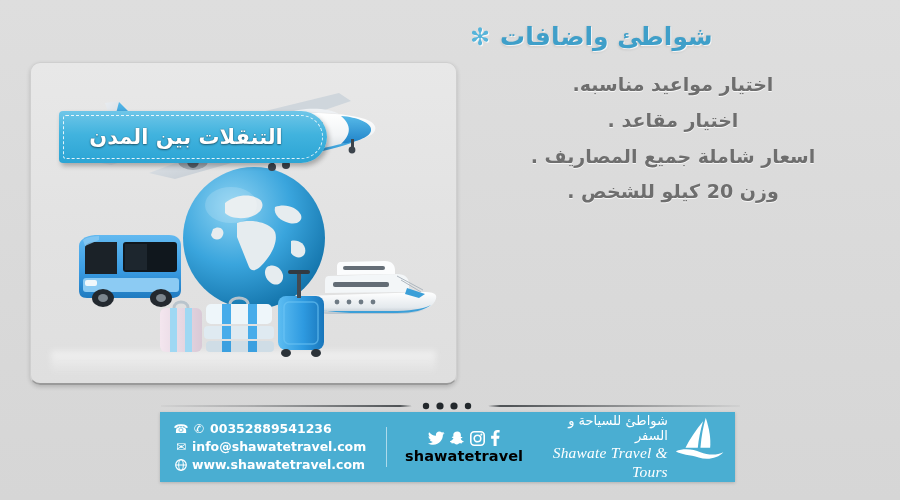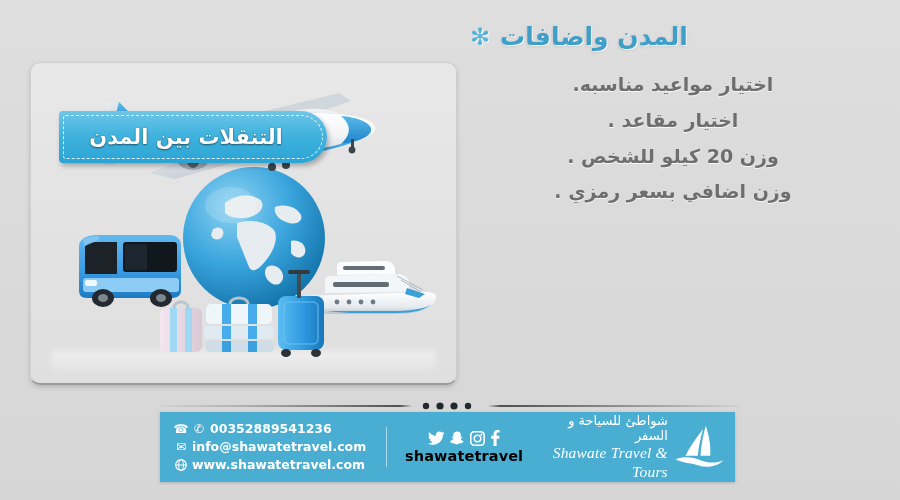--- a/index.html
+++ b/index.html
@@ -235,21 +235,21 @@
   }
   .social-icons svg { display: block; }
   .social-handle {
     font-size: 14.5px;
     font-weight: bold;
     letter-spacing: 0.1px;
   }
   .logo-block {
     margin-left: auto;
     display: flex;
-    align-items: center;
+    align-items: flex-start;
     gap: 6px;
     padding-right: 10px;
   }
   .logo-text {
     text-align: right;
     color: #ffffff;
     line-height: 1.2;
   }
   .logo-ar {
     font-size: 13px;
@@ -456,28 +456,28 @@
 
     <div class="reflection"></div>
 
     <div class="banner-tab">
       <div class="banner-text">التنقلات بين المدن</div>
     </div>
   </div>
 
   <div class="features">
     <div class="features-heading">
-      <span>المدن واضافات</span>
+      <span>شواطئ واضافات</span>
       <span class="heading-star">✻</span>
     </div>
     <ul class="feature-list">
       <li>اختيار مواعيد مناسبه.</li>
       <li>اختيار مقاعد .</li>
+      <li>اسعار شاملة جميع المصاريف .</li>
       <li>وزن 20 كيلو للشخص .</li>
-      <li>وزن اضافي بسعر رمزي .</li>
     </ul>
   </div>
 
   <svg class="divider" viewBox="0 0 600 12">
     <path d="M0 6 L250 5.2 L262 6 L250 6.8 Z" fill="#23282c"></path>
     <path d="M600 6 L350 5.2 L338 6 L350 6.8 Z" fill="#23282c"></path>
     <circle cx="276" cy="6" r="3.2" fill="#23282c"></circle>
     <circle cx="290" cy="6" r="3.6" fill="#23282c"></circle>
     <circle cx="304" cy="6" r="3.6" fill="#23282c"></circle>
     <circle cx="318" cy="6" r="3.2" fill="#23282c"></circle>

